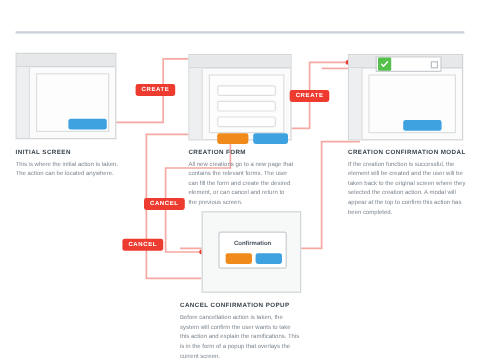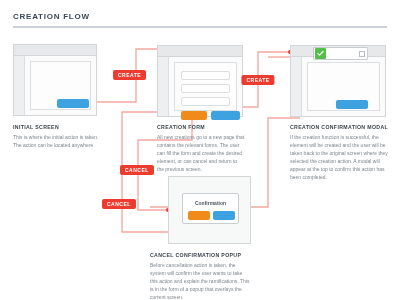--- a/index.html
+++ b/index.html
@@ -166,21 +166,20 @@
     font-size: 5px;
     line-height: 1.62;
     color: #7d868f;
   }
 </style>
 </head>
 <body>
 
 <div id="stage">
 
-  <div class="page-title">CREATION FLOW</div>
   <div class="title-rule"></div>
 
   <svg id="wires" viewBox="0 0 400 300" width="400" height="300">
     <g fill="none" stroke="#f5a9a2" stroke-width="1.4">
 
       <path d="M 95 102 L 136 102 L 136 49 L 160 49"></path>
 
       <path d="M 232 107 L 258 107 L 258 52 L 290 52"></path>
 
       <path d="M 192 112 L 192 140 L 138 140 L 138 210 L 168 210"></path>

